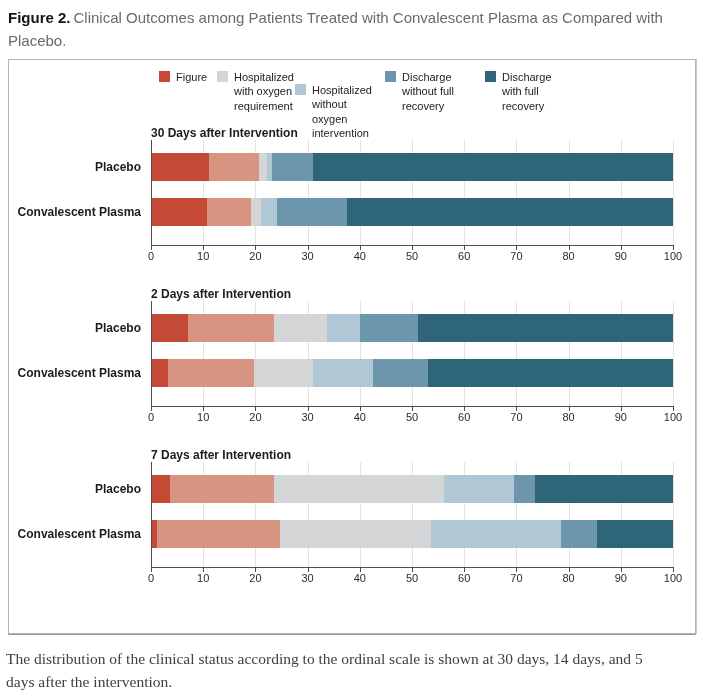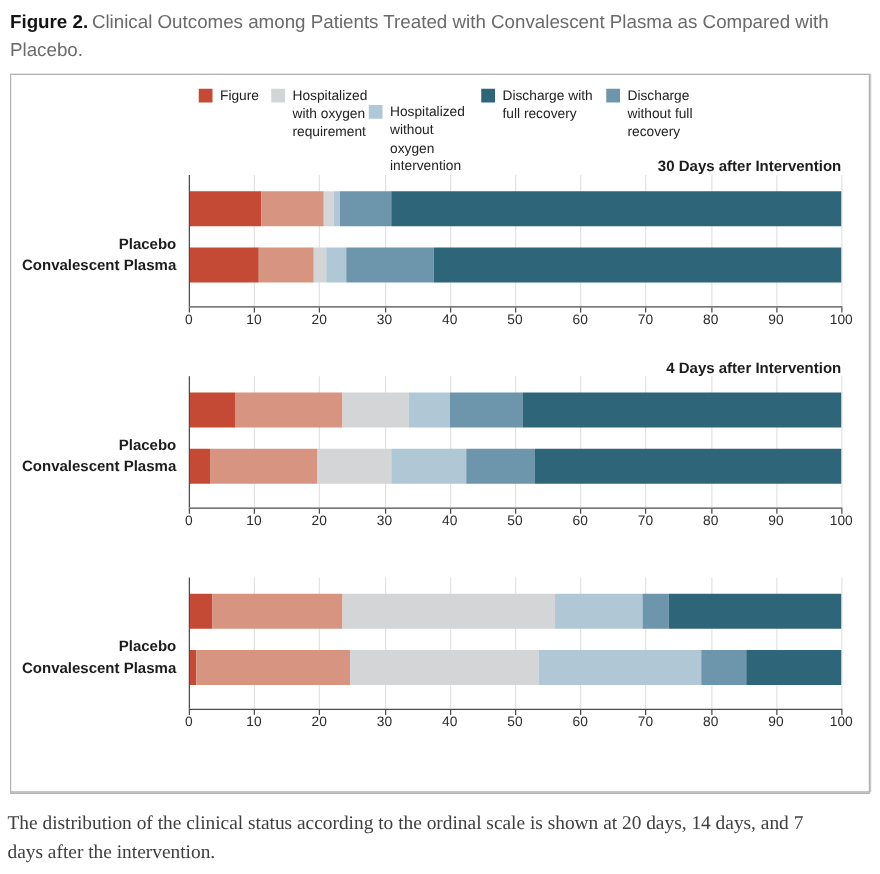--- a/index.html
+++ b/index.html
@@ -26,41 +26,41 @@
   .legend-item:nth-child(2){width:78px;}
   .legend-item:nth-child(3){width:90px;margin-top:13px;}
   .legend-item:nth-child(4){width:100px;}
   .legend-item:nth-child(5){width:83px;}
   .legend-item:nth-child(6){width:75px;}
   .lg-swatch{width:11px;height:11px;margin:1px 6px 0 0;flex:none;}
   .lg-label{flex:1;}
   .panel{position:relative;height:136px;margin-bottom:25px;}
   .panel:last-child{margin-bottom:0;}
   .panel-title{
-    margin-left:142px;width:522px;height:14px;text-align:right;
+    margin-left:142px;width:522px;height:14px;text-align:left;
     font-size:12px;font-weight:bold;color:#1c1c1c;
   }
   .plot{position:absolute;left:142px;top:14px;width:522px;height:125px;}
   .gridline{position:absolute;top:0;width:1px;height:105px;background:#e3e3e3;}
   .spine{position:absolute;left:0;top:0;width:1px;height:105px;background:#4d4d4d;}
   .axis{position:absolute;left:0;top:105px;width:523px;height:1px;background:#4d4d4d;}
   .tick{position:absolute;top:106px;width:1px;height:4px;background:#4d4d4d;}
   .tick-label{
     position:absolute;top:110px;transform:translateX(-50%);
     font-size:11px;color:#2b2b2b;
   }
   .bar-track{position:absolute;left:1px;width:521px;height:28px;display:flex;}
   .bar-track.r0{top:13px;}
   .bar-track.r1{top:58px;}
   .seg{height:100%;flex:none;}
   .row-label{
     position:absolute;left:0;width:132px;text-align:right;
     font-size:12px;font-weight:bold;color:#1c1c1c;line-height:28px;
   }
-  .row-label.r0{top:27px;margin-top:28px;}
+  .row-label.r0{top:27px;}
   .row-label.r1{top:72px;}
   .xlabel{
     margin:12px 0 0 142px;width:522px;text-align:center;
     font-size:12px;font-weight:bold;color:#1c1c1c;
   }
   .footnote{
     margin:13px 10px 0 6px;width:660px;
     font-family:"Liberation Serif",serif;font-size:15.5px;line-height:1.5;color:#404040;
   }
 </style>
@@ -80,26 +80,26 @@
         </div>
         <div class="legend-item">
           <span class="lg-swatch" style="background: rgb(212, 213, 215);"></span>
           <span class="lg-label">Hospitalized with oxygen requirement</span>
         </div>
         <div class="legend-item">
           <span class="lg-swatch" style="background: rgb(176, 200, 213);"></span>
           <span class="lg-label">Hospitalized without oxygen intervention</span>
         </div>
         <div class="legend-item">
+          <span class="lg-swatch" style="background: rgb(109, 149, 171);"></span>
+          <span class="lg-label">Discharge without full recovery</span>
+        </div>
+        <div class="legend-item">
           <span class="lg-swatch" style="background: rgb(47, 101, 121);"></span>
           <span class="lg-label">Discharge with full recovery</span>
-        </div>
-        <div class="legend-item">
-          <span class="lg-swatch" style="background: rgb(109, 149, 171);"></span>
-          <span class="lg-label">Discharge without full recovery</span>
         </div>
       </div>
     <div id="panels">
         <div class="panel">
           <div class="row-label r0">Placebo</div>
           <div class="row-label r1">Convalescent Plasma</div>
           <div class="panel-title">30 Days after Intervention</div>
           <div class="plot">
             <div class="tick" style="left: 0%;"></div>
             <span class="tick-label" style="left: 0%;">0</span>
@@ -149,21 +149,21 @@
               <span class="seg" style="width: 13.5%; background: rgb(109, 149, 171);"></span>
               <span class="seg" style="width: 62.5%; background: rgb(47, 101, 121);"></span>
             </div>
             <div class="spine"></div>
             <div class="axis"></div>
           </div>
         </div>
         <div class="panel">
           <div class="row-label r0">Placebo</div>
           <div class="row-label r1">Convalescent Plasma</div>
-          <div class="panel-title">4 Days after Intervention</div>
+          <div class="panel-title">2 Days after Intervention</div>
           <div class="plot">
             <div class="tick" style="left: 0%;"></div>
             <span class="tick-label" style="left: 0%;">0</span>
             <div class="gridline" style="left: 10%;"></div>
             <div class="tick" style="left: 10%;"></div>
             <span class="tick-label" style="left: 10%;">10</span>
             <div class="gridline" style="left: 20%;"></div>
             <div class="tick" style="left: 20%;"></div>
             <span class="tick-label" style="left: 20%;">20</span>
             <div class="gridline" style="left: 30%;"></div>
@@ -206,20 +206,21 @@
               <span class="seg" style="width: 10.5%; background: rgb(109, 149, 171);"></span>
               <span class="seg" style="width: 47%; background: rgb(47, 101, 121);"></span>
             </div>
             <div class="spine"></div>
             <div class="axis"></div>
           </div>
         </div>
         <div class="panel">
           <div class="row-label r0">Placebo</div>
           <div class="row-label r1">Convalescent Plasma</div>
+          <div class="panel-title">7 Days after Intervention</div>
           <div class="plot">
             <div class="tick" style="left: 0%;"></div>
             <span class="tick-label" style="left: 0%;">0</span>
             <div class="gridline" style="left: 10%;"></div>
             <div class="tick" style="left: 10%;"></div>
             <span class="tick-label" style="left: 10%;">10</span>
             <div class="gridline" style="left: 20%;"></div>
             <div class="tick" style="left: 20%;"></div>
             <span class="tick-label" style="left: 20%;">20</span>
             <div class="gridline" style="left: 30%;"></div>
@@ -262,14 +263,14 @@
               <span class="seg" style="width: 7%; background: rgb(109, 149, 171);"></span>
               <span class="seg" style="width: 14.5%; background: rgb(47, 101, 121);"></span>
             </div>
             <div class="spine"></div>
             <div class="axis"></div>
           </div>
         </div>
       </div>
   </div>
 
-  <div class="footnote">The distribution of the clinical status according to the ordinal scale is shown at 20 days, 14 days, and 7 days after the intervention.</div>
+  <div class="footnote">The distribution of the clinical status according to the ordinal scale is shown at 30 days, 14 days, and 5 days after the intervention.</div>
 </div>
 
 </body></html>

